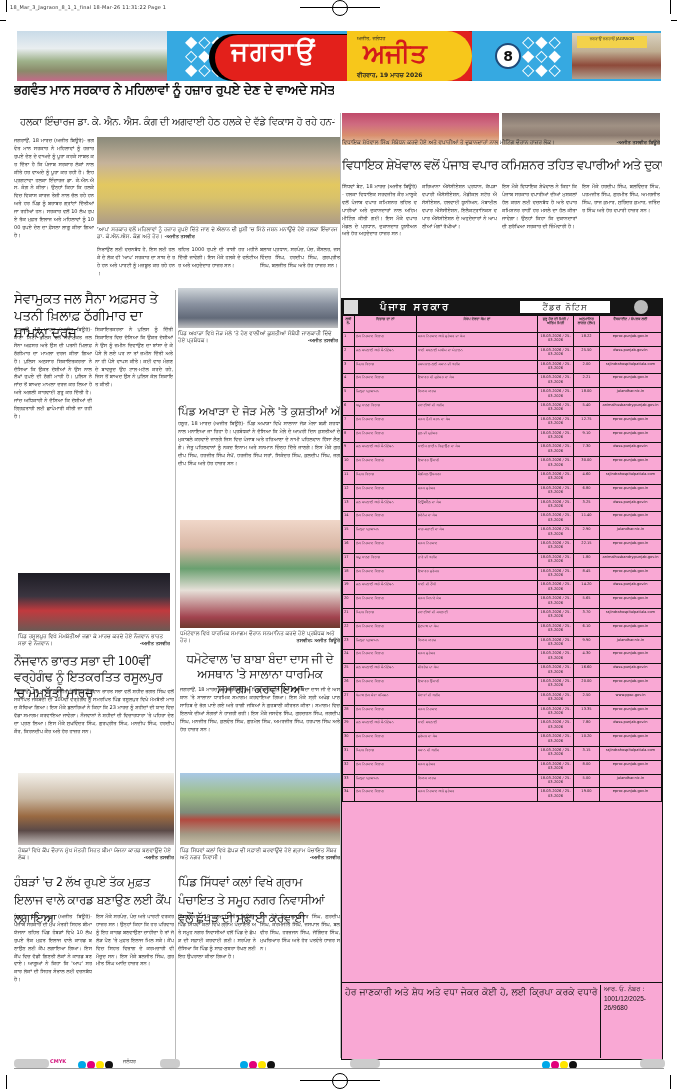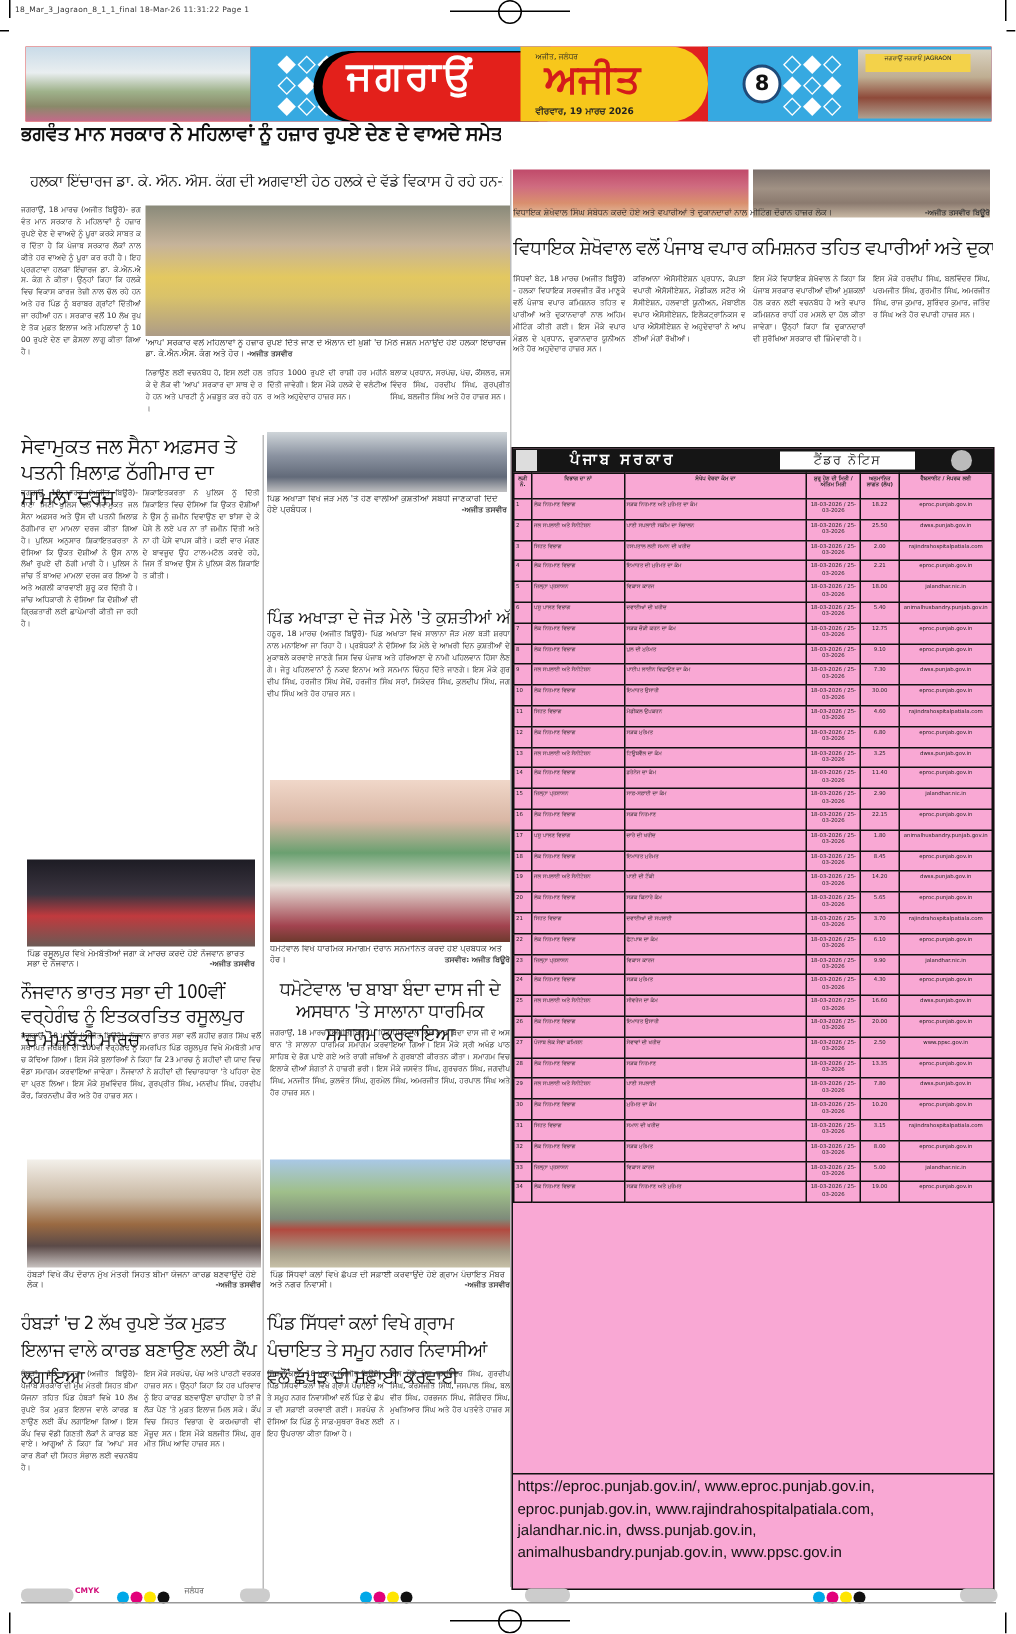--- a/index.html
+++ b/index.html
@@ -470,21 +470,25 @@
           <td style="height: 10.8px;">ਲੋਕ ਨਿਰਮਾਣ ਵਿਭਾਗ</td>
           <td style="height: 10.8px;">ਸੜਕ ਨਿਰਮਾਣ ਅਤੇ ਮੁਰੰਮਤ</td>
           <td style="text-align: center; height: 10.8px;">18-03-2026 / 25-03-2026</td>
           <td style="text-align: center; height: 10.8px;">19.00</td>
           <td style="text-align: center; height: 10.8px;">eproc.punjab.gov.in</td>
         </tr>
       </tbody>
   </table>
   <div class="abs tender-footer">
     <div class="abs tf-text">
-      <div style="font-family:'Liberation Sans',sans-serif;font-size:10px;line-height:14.5px;">https://eproc.punjab.gov.in/, www.eproc.punjab.gov.in, eproc.punjab.gov.in, www.rajindrahospitalpatiala.com, jalandhar.nic.in, dwss.punjab.gov.in, animalhusbandry.punjab.gov.in, www.ppsc.gov.in</div>
+      <div>ਹੋਰ ਜਾਣਕਾਰੀ ਅਤੇ ਸ਼ੋਧ ਅਤੇ ਵਧਾ ਜੇਕਰ ਕੋਈ ਹੋ, ਲਈ ਕ੍ਰਿਪਾ ਕਰਕੇ ਵਧਾਰੋ</div>
+    </div>
+    <div class="abs tf-ref">
+      <div>ਆਰ. ਓ. ਨੰਬਰ :</div>
+      <div style="font-family:'Liberation Sans',sans-serif;">1001/12/2025-26/9680</div>
     </div>
   </div>
 </div>
 
 <div class="abs cmyk-bar" style="left:14px;width:35px;background:#ccc;border-radius:4px;"></div>
 <div class="abs" style="left:50px;top:1058px;font-size:5px;font-weight:bold;color:#d10f7a;">CMYK</div>
 <div class="abs dot" style="left:78px;background:#00a8e8;"></div>
 <div class="abs dot" style="left:87px;background:#e2007a;"></div>
 <div class="abs dot" style="left:96px;background:#ffe500;"></div>
 <div class="abs dot" style="left:105px;background:#111;"></div>

